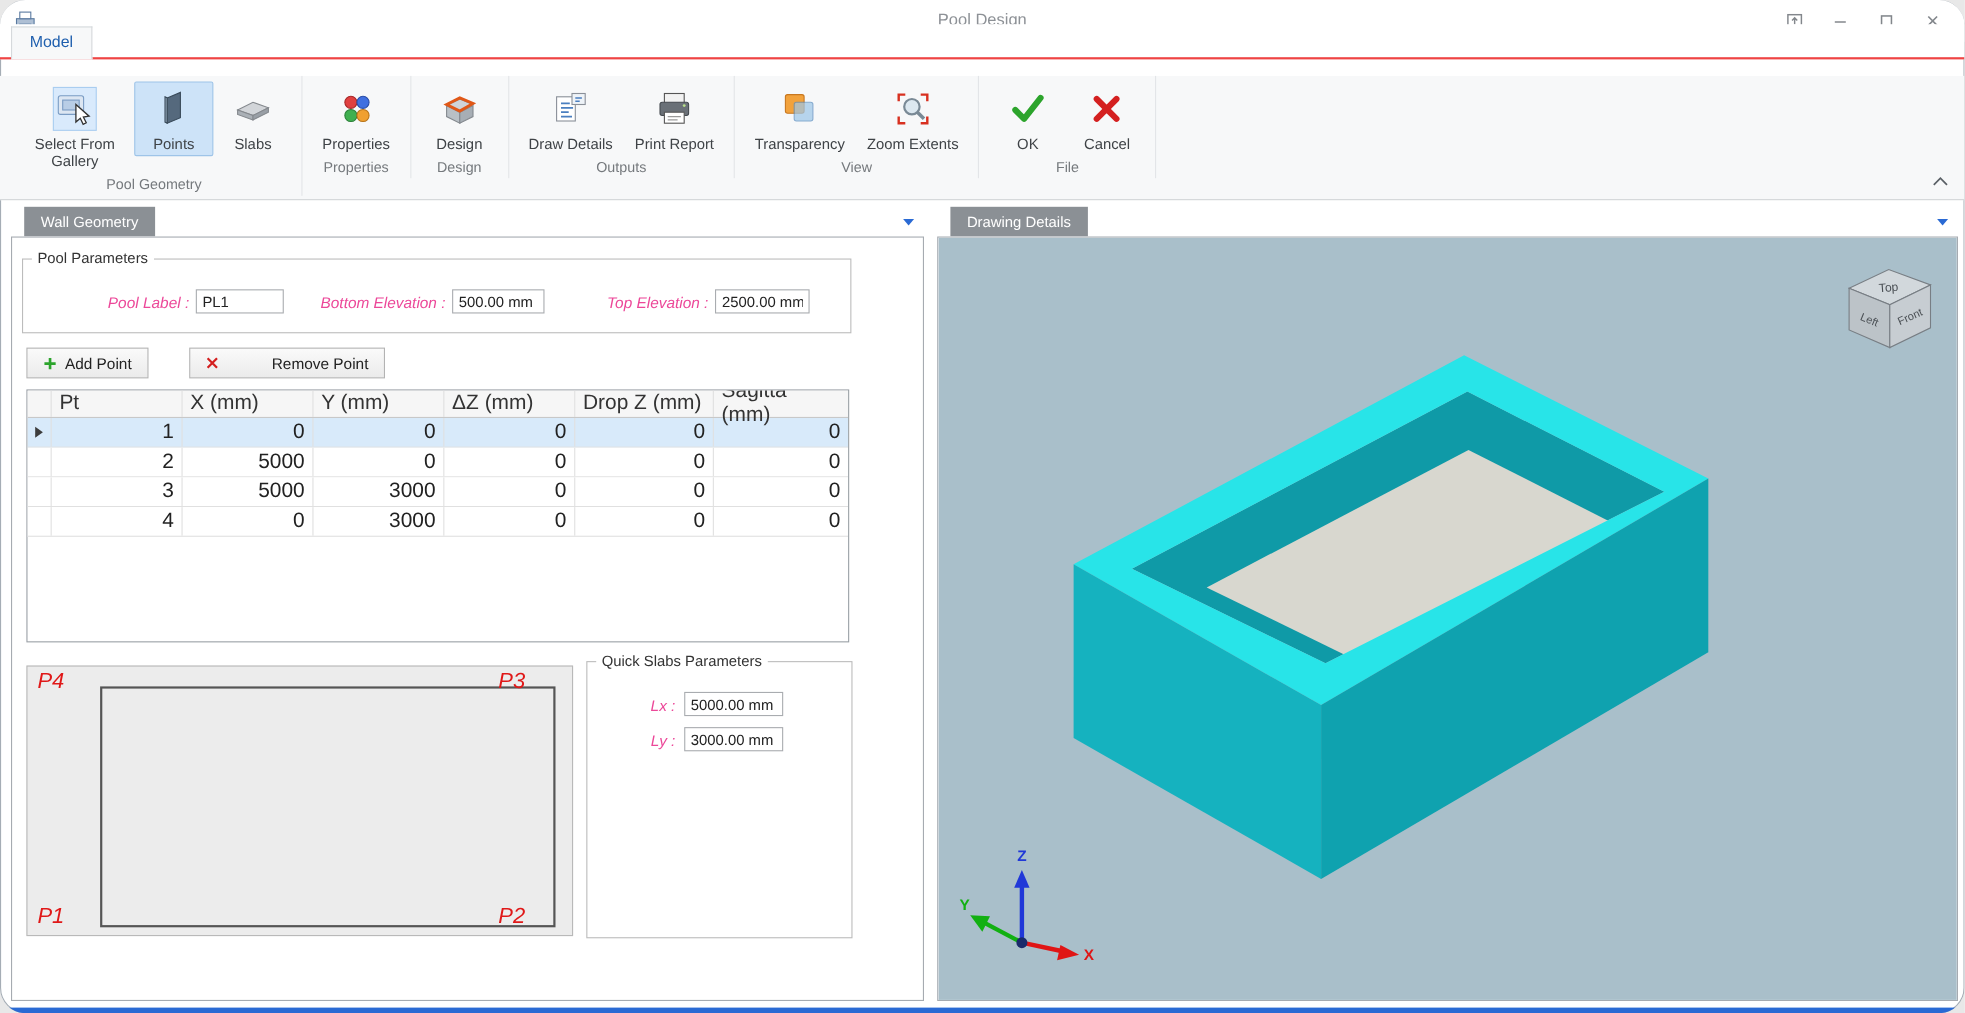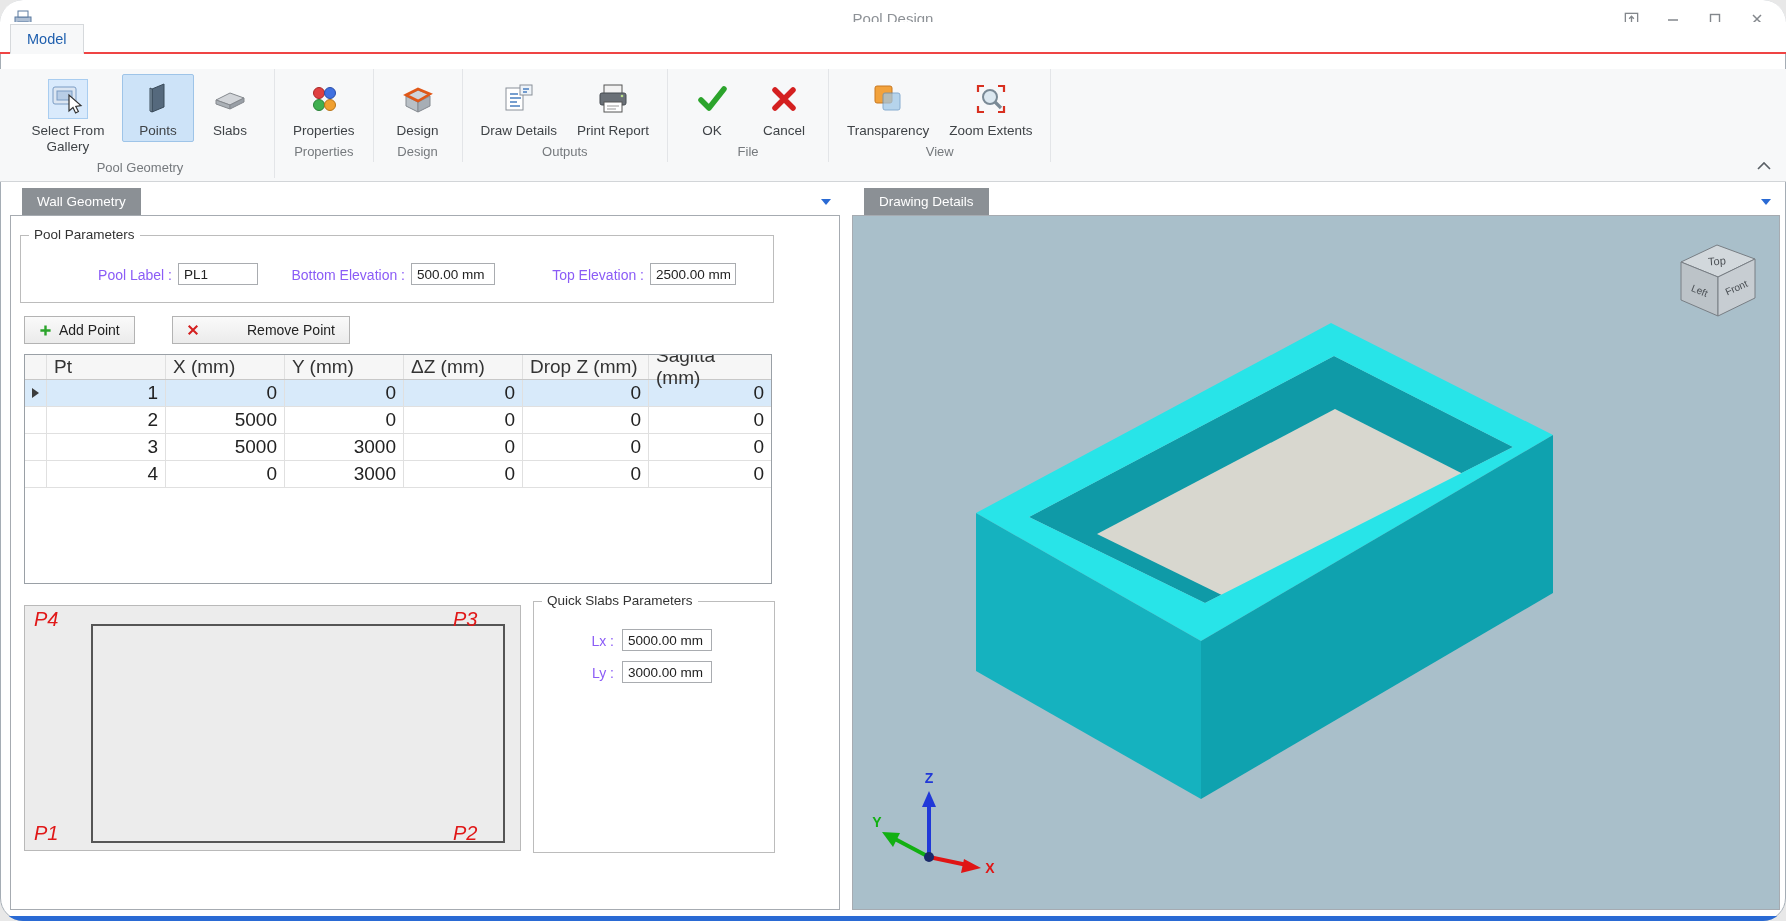--- a/index.html
+++ b/index.html
@@ -43,21 +43,21 @@
   .panel-dd{position:absolute;right:9px;top:11px;width:0;height:0;
             border-left:5px solid transparent;border-right:5px solid transparent;border-top:6px solid #2a6ad4;}
   .panel-body{position:absolute;left:0;top:27px;right:0;bottom:0;background:#fff;border:1px solid #a6abb1;box-sizing:border-box;}
 
   .panel-left{left:10px;top:188px;width:830px;height:722px;}
   .panel-right{left:852px;top:188px;width:928px;height:722px;}
 
   
   .groupbox{position:absolute;border:1px solid #bcbcbc;background:#fff;}
   .groupbox .legend{position:absolute;top:-9px;left:8px;background:#fff;padding:0 5px;font-size:13.5px;color:#333;}
-  .flabel{position:absolute;font-size:14px;color:#8b5cf6;}
+  .flabel{position:absolute;font-size:14px;color:#ec4899;font-style:italic;}
   .r{text-align:right;}
   input.val{position:absolute;height:22px;border:1px solid #a9acb0;font-family:"Liberation Sans",sans-serif;
             font-size:13.5px;padding:0 5px;box-sizing:border-box;background:#fff;color:#222;}
 
   
   .btn{position:absolute;height:26px;display:inline-flex;align-items:center;gap:7px;padding:0 14px;
        background:linear-gradient(#fafafa,#ebebeb);border:1px solid #b3b3b3;font-size:14px;color:#222;cursor:default;}
 
   
   .grid{position:absolute;left:13px;top:138px;width:748px;height:230px;border:1px solid #9aa0a6;
@@ -220,57 +220,57 @@
         </span>
         <span class="lbl">Print Report</span>
       </div>
       <div class="rcaption">Outputs</div>
     </div>
 
     <div class="rgroup">
       <div class="rbtn">
         <span class="icon">
           <svg viewBox="0 0 36 36" width="36" height="36">
-            <path d="M7 19 L15 27 L30 8" stroke="#2ca42c" stroke-width="5.5" fill="none" stroke-linecap="round" stroke-linejoin="round"></path>
-          </svg>
-        </span>
-        <span class="lbl">OK</span>
-      </div>
-      <div class="rbtn">
-        <span class="icon">
-          <svg viewBox="0 0 36 36" width="36" height="36">
-            <path d="M9 9 L27 27 M27 9 L9 27" stroke="#d42020" stroke-width="5.5" stroke-linecap="round"></path>
-          </svg>
-        </span>
-        <span class="lbl">Cancel</span>
-      </div>
-      <div class="rcaption">File</div>
-    </div>
-
-    <div class="rgroup">
-      <div class="rbtn">
-        <span class="icon">
-          <svg viewBox="0 0 36 36" width="36" height="36">
             <rect x="5" y="5" width="17" height="17" rx="2" fill="#f2a23c" stroke="#c87820"></rect>
             <rect x="13" y="12" width="17" height="17" rx="2" fill="#9ec7e8" opacity="0.72" stroke="#5d8fc0"></rect>
           </svg>
         </span>
         <span class="lbl">Transparency</span>
       </div>
       <div class="rbtn">
         <span class="icon">
           <svg viewBox="0 0 36 36" width="36" height="36">
             <path d="M5 11 V5 H11 M25 5 H31 V11 M31 25 V31 H25 M11 31 H5 V25" stroke="#d83020" stroke-width="2.2" fill="none"></path>
             <circle cx="17" cy="16" r="7" fill="#dce8f0" stroke="#7a8a96" stroke-width="2"></circle>
             <line x1="22" y1="21" x2="28" y2="27" stroke="#7a8a96" stroke-width="3.2"></line>
           </svg>
         </span>
         <span class="lbl">Zoom Extents</span>
       </div>
       <div class="rcaption">View</div>
+    </div>
+
+    <div class="rgroup">
+      <div class="rbtn">
+        <span class="icon">
+          <svg viewBox="0 0 36 36" width="36" height="36">
+            <path d="M7 19 L15 27 L30 8" stroke="#2ca42c" stroke-width="5.5" fill="none" stroke-linecap="round" stroke-linejoin="round"></path>
+          </svg>
+        </span>
+        <span class="lbl">OK</span>
+      </div>
+      <div class="rbtn">
+        <span class="icon">
+          <svg viewBox="0 0 36 36" width="36" height="36">
+            <path d="M9 9 L27 27 M27 9 L9 27" stroke="#d42020" stroke-width="5.5" stroke-linecap="round"></path>
+          </svg>
+        </span>
+        <span class="lbl">Cancel</span>
+      </div>
+      <div class="rcaption">File</div>
     </div>
 
     <span class="ribbon-chevron">
       <svg viewBox="0 0 16 10" width="16" height="10" fill="none" stroke="#5a6066" stroke-width="1.6">
           <path d="M2 8 L8 2 L14 8"></path>
         </svg>
     </span>
   </div>
 
   <div class="panel panel-left">

